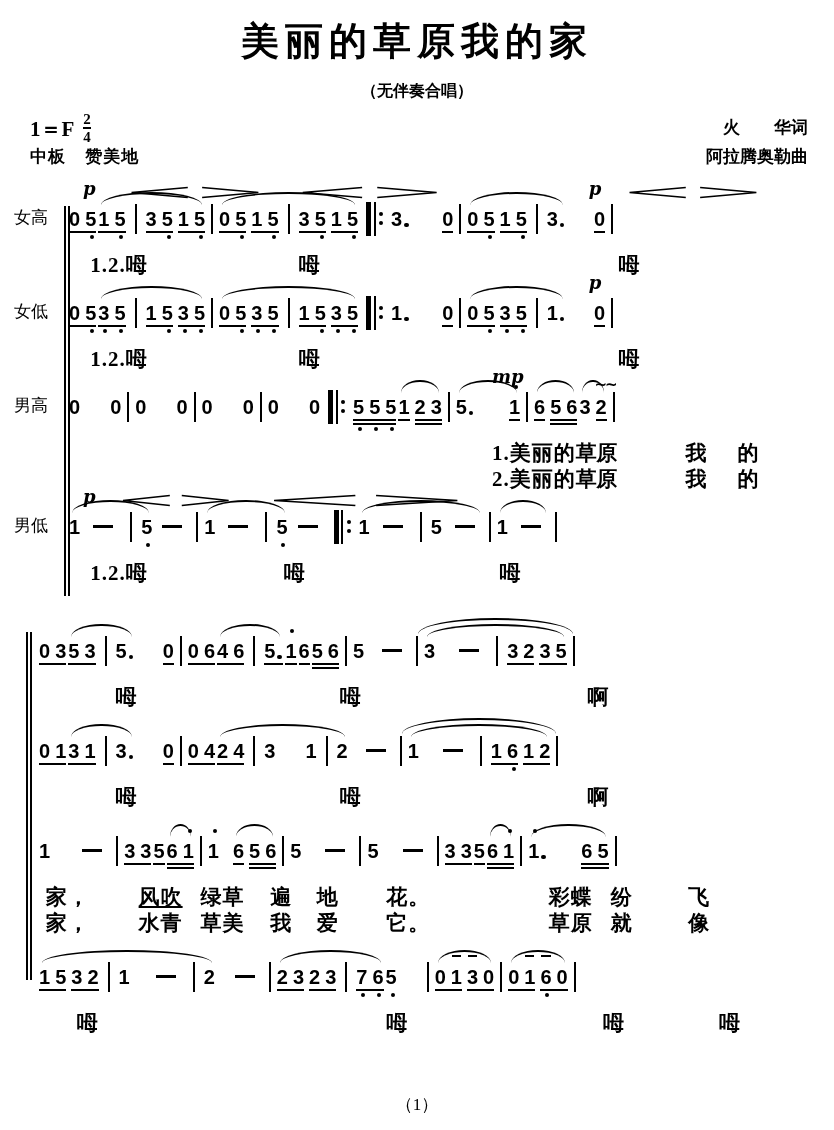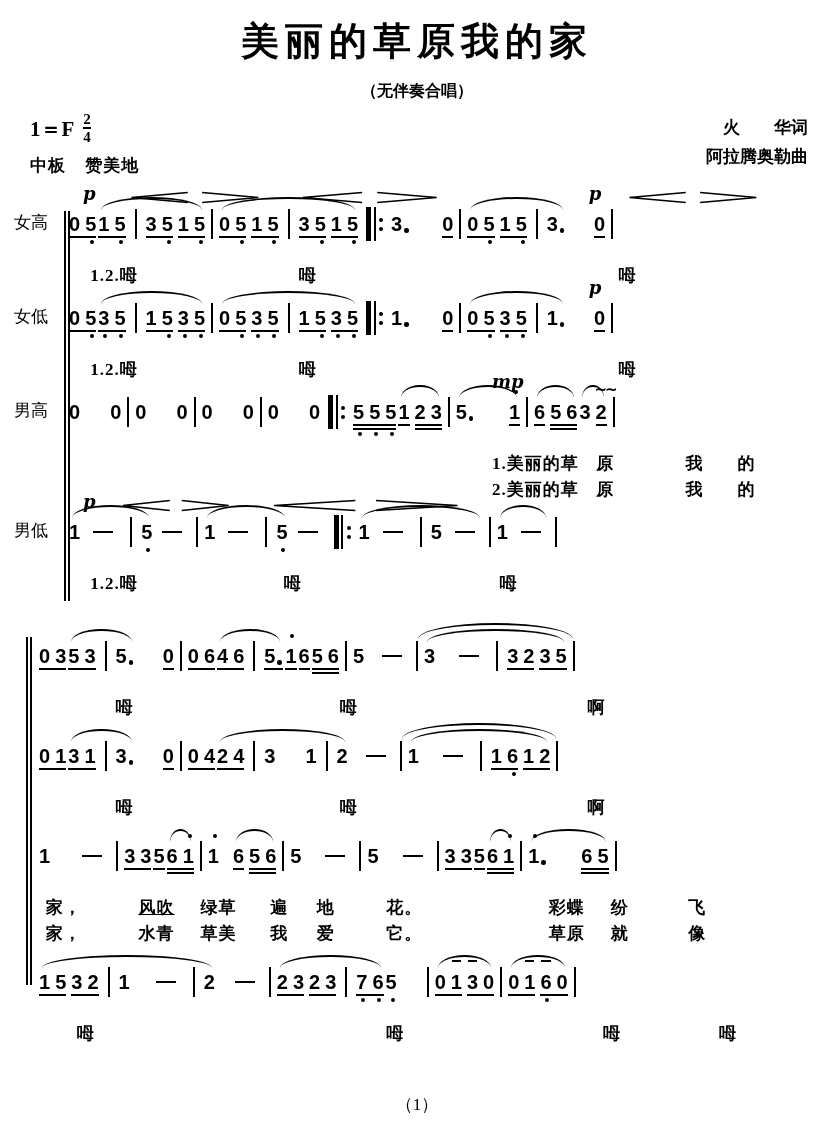--- a/index.html
+++ b/index.html
@@ -7,21 +7,21 @@
         font-family:"Liberation Serif",serif;overflow:hidden}
   
   .title{margin-top:16px;text-align:center;font-size:38px;font-weight:700;letter-spacing:6px;
          font-family:"Liberation Serif",serif}
   .subtitle{margin-top:14px;text-align:center;font-size:16px;font-weight:700}
   .hdr{display:flex;justify-content:space-between;align-items:flex-start;margin:10px 26px 0 30px}
   .keysig{font-size:21px;font-weight:700;display:flex;align-items:center}
   .frac{display:inline-flex;flex-direction:column;align-items:center;margin-left:9px;line-height:1;
         font-size:15px;font-weight:700}
   .fd{border-top:2px solid #000;padding-top:1px}
-  .temporow{margin-top:9px;font-size:17px;font-weight:700;letter-spacing:1px}
+  .temporow{font-size:17px;font-weight:700;letter-spacing:1px}
   .temporow .expr{margin-left:14px}
   .credits{text-align:right;font-size:17px;font-weight:700;line-height:1.7;margin-top:2px}
   
   .system{position:relative;margin:0 22px 0 14px}
   #sys1{margin-top:8px}
   #sys2{margin-top:44px}
   .sys1{--lc:46px}
   .sys2{--lc:16px}
   .vline{display:grid;grid-template-columns:var(--lc) 1fr;column-gap:8px;margin-bottom:8px}
   .sys2 .vline{margin-bottom:20px}
@@ -58,21 +58,21 @@
   .bar{width:2px;height:30px;background:#000;margin:0 5px;flex:none}
   .dash{width:20px;height:30px;position:relative;margin:0 9px;flex:none}
   .dash::after{content:"";position:absolute;left:0;right:0;top:13.5px;height:2.5px;background:#000}
   .sp{height:1px;flex:none}
   .rep{display:inline-flex;align-items:center;gap:2.5px;margin:0 7px;height:30px;flex:none}
   .rep .t1{width:5px;height:34px;background:#000}
   .rep .t2{width:2px;height:34px;background:#000}
   .rep .ds{display:flex;flex-direction:column;gap:5px;margin-left:1px}
   .rep .ds i{width:4px;height:4px;background:#000;border-radius:50%;display:block}
   .lyr{position:relative;height:23px;margin-top:3px}
-  .lt{position:absolute;top:16px;font-family:"Liberation Serif",serif;font-weight:700;font-size:17px;
+  .lt{position:absolute;top:8px;font-family:"Liberation Serif",serif;font-weight:700;font-size:21px;
       white-space:pre;letter-spacing:1px}
   .sysline{position:absolute;width:0;border-left:6px double #000}
   .sys1 .sysline{left:50px;top:26px;height:390px}
   .sys2 .sysline{left:12px;top:14px;height:348px}
   
   .pageno{position:absolute;bottom:14px;left:0;right:0;text-align:center;font-size:17px}
   .site{position:absolute;right:24px;bottom:10px;font-family:"DejaVu Serif",serif;font-style:italic;
         font-weight:700;font-size:21px;color:#3f3f49}
 </style>
 </head>

